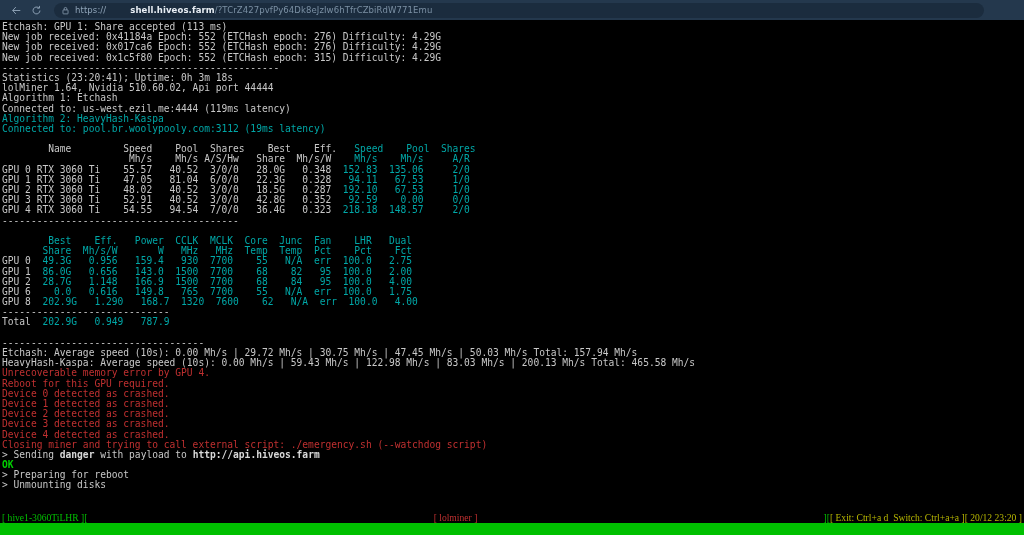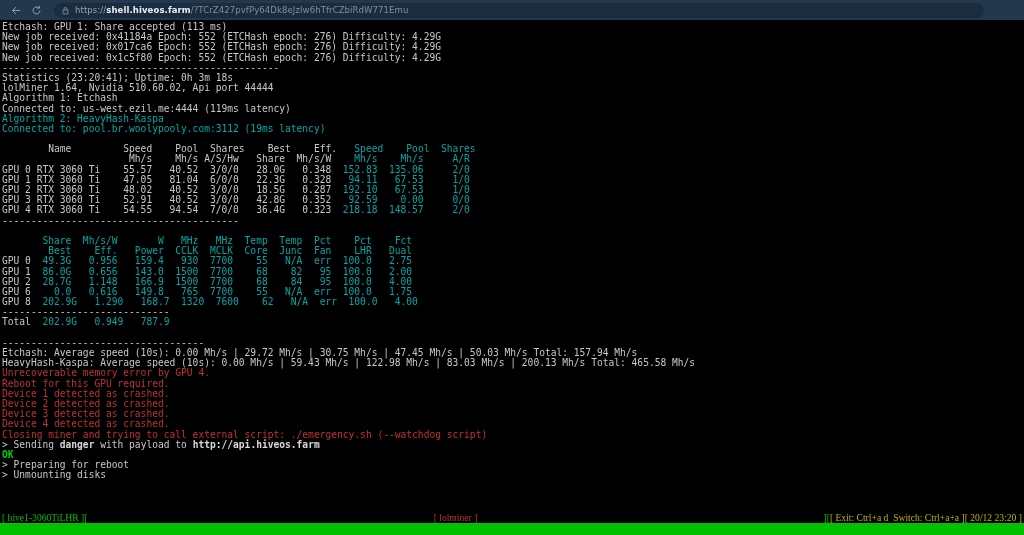--- a/index.html
+++ b/index.html
@@ -33,21 +33,21 @@
     padding:0 7px; gap:5px;
     max-width:930px;
   }
   #lock-icon { flex:0 0 auto; display:flex; align-items:center; }
   #url-text {
     font-family:"DejaVu Sans", sans-serif;
     font-size:8.5px; color:#8fa4b8;
     white-space:nowrap; overflow:hidden;
     letter-spacing:0.1px;
   }
-  #url-text .host { color:#e8eef4; font-weight:bold; }
+  #url-text .host { color:#e8eef4; font-weight:bold;margin-left:24px; }
   #url-text .scheme { color:#8fa4b8; }
   #url-text .path { color:#7b90a4; }
 
   
   #terminal {
     width:1024px; height:515px;
     background:#000;
     position:relative;
     font-size:9.6px;
     line-height:10.2px;
@@ -119,53 +119,54 @@
     </span>
     <span id="url-text"><span class="scheme">https://</span><span class="host">shell.hiveos.farm</span><span class="path">/?TCrZ427pvfPy64Dk8eJzIw6hTfrCZbiRdW771Emu</span></span>
   </div>
 </div>
 
 <div id="terminal">
   <div id="term-lines">
       <div class="line w">Etchash: GPU 1: Share accepted (113 ms)</div>
       <div class="line w">New job received: 0x41184a Epoch: 552 (ETCHash epoch: 276) Difficulty: 4.29G</div>
       <div class="line w">New job received: 0x017ca6 Epoch: 552 (ETCHash epoch: 276) Difficulty: 4.29G</div>
-      <div class="line w">New job received: 0x1c5f80 Epoch: 552 (ETCHash epoch: 276) Difficulty: 4.29G</div>
+      <div class="line w">New job received: 0x1c5f80 Epoch: 552 (ETCHash epoch: 315) Difficulty: 4.29G</div>
       <div class="line w">------------------------------------------------</div>
       <div class="line w">Statistics (23:20:41); Uptime: 0h 3m 18s</div>
       <div class="line w">lolMiner 1.64, Nvidia 510.60.02, Api port 44444</div>
       <div class="line w">Algorithm 1: Etchash</div>
       <div class="line w">Connected to: us-west.ezil.me:4444 (119ms latency)</div>
       <div class="line t">Algorithm 2: HeavyHash-Kaspa</div>
       <div class="line t">Connected to: pool.br.woolypooly.com:3112 (19ms latency)</div>
       <div class="line w"></div>
       <div class="line"><span class="w">        Name         Speed    Pool  Shares    Best    Eff.</span><span class="t">   Speed    Pool  Shares</span></div>
       <div class="line"><span class="w">                      Mh/s    Mh/s A/S/Hw   Share  Mh/s/W</span><span class="t">    Mh/s    Mh/s     A/R</span></div>
       <div class="line"><span class="w">GPU 0 RTX 3060 Ti    55.57   40.52  3/0/0   28.0G   0.348</span><span class="t">  152.83  135.06     2/0</span></div>
       <div class="line"><span class="w">GPU 1 RTX 3060 Ti    47.05   81.04  6/0/0   22.3G   0.328</span><span class="t">   94.11   67.53     1/0</span></div>
       <div class="line"><span class="w">GPU 2 RTX 3060 Ti    48.02   40.52  3/0/0   18.5G   0.287</span><span class="t">  192.10   67.53     1/0</span></div>
       <div class="line"><span class="w">GPU 3 RTX 3060 Ti    52.91   40.52  3/0/0   42.8G   0.352</span><span class="t">   92.59    0.00     0/0</span></div>
       <div class="line"><span class="w">GPU 4 RTX 3060 Ti    54.55   94.54  7/0/0   36.4G   0.323</span><span class="t">  218.18  148.57     2/0</span></div>
       <div class="line w">-----------------------------------------</div>
       <div class="line w"></div>
+      <div class="line"><span class="w">       </span><span class="t"> Best    Eff.   Power  CCLK  MCLK  Core  Junc  Fan    LHR   Dual</span></div>
       <div class="line"><span class="w">       </span><span class="t">Share  Mh/s/W       W   MHz   MHz  Temp  Temp  Pct    Pct    Fct</span></div>
-      <div class="line"><span class="w">       </span><span class="t"> Best    Eff.   Power  CCLK  MCLK  Core  Junc  Fan    LHR   Dual</span></div>
       <div class="line"><span class="w">GPU 0  </span><span class="t">49.3G   0.956   159.4   930  7700    55   N/A  err  100.0   2.75</span></div>
       <div class="line"><span class="w">GPU 1  </span><span class="t">86.0G   0.656   143.0  1500  7700    68    82   95  100.0   2.00</span></div>
       <div class="line"><span class="w">GPU 2  </span><span class="t">28.7G   1.148   166.9  1500  7700    68    84   95  100.0   4.00</span></div>
       <div class="line"><span class="w">GPU 6  </span><span class="t">  0.0   0.616   149.8   765  7700    55   N/A  err  100.0   1.75</span></div>
       <div class="line"><span class="w">GPU 8  </span><span class="t">202.9G   1.290   168.7  1320  7600    62   N/A  err  100.0   4.00</span></div>
       <div class="line w">-----------------------------</div>
       <div class="line"><span class="w">Total  </span><span class="t">202.9G   0.949   787.9</span></div>
       <div class="line w"></div>
       <div class="line w">-----------------------------------</div>
       <div class="line w">Etchash: Average speed (10s): 0.00 Mh/s | 29.72 Mh/s | 30.75 Mh/s | 47.45 Mh/s | 50.03 Mh/s Total: 157.94 Mh/s</div>
       <div class="line w">HeavyHash-Kaspa: Average speed (10s): 0.00 Mh/s | 59.43 Mh/s | 122.98 Mh/s | 83.03 Mh/s | 200.13 Mh/s Total: 465.58 Mh/s</div>
       <div class="line r">Unrecoverable memory error by GPU 4.</div>
       <div class="line r">Reboot for this GPU required.</div>
+      <div class="line r">Device 0 detected as crashed.</div>
       <div class="line r">Device 1 detected as crashed.</div>
       <div class="line r">Device 2 detected as crashed.</div>
       <div class="line r">Device 3 detected as crashed.</div>
       <div class="line r">Device 4 detected as crashed.</div>
       <div class="line r">Closing miner and trying to call external script: ./emergency.sh (--watchdog script)</div>
       <div class="line"><span class="w">&gt; Sending </span><span class="b">danger</span><span class="w"> with payload to </span><span class="b">http://api.hiveos.farm</span></div>
       <div class="line gb">OK</div>
       <div class="line w">&gt; Preparing for reboot</div>
       <div class="line w">&gt; Unmounting disks</div>
     </div>

